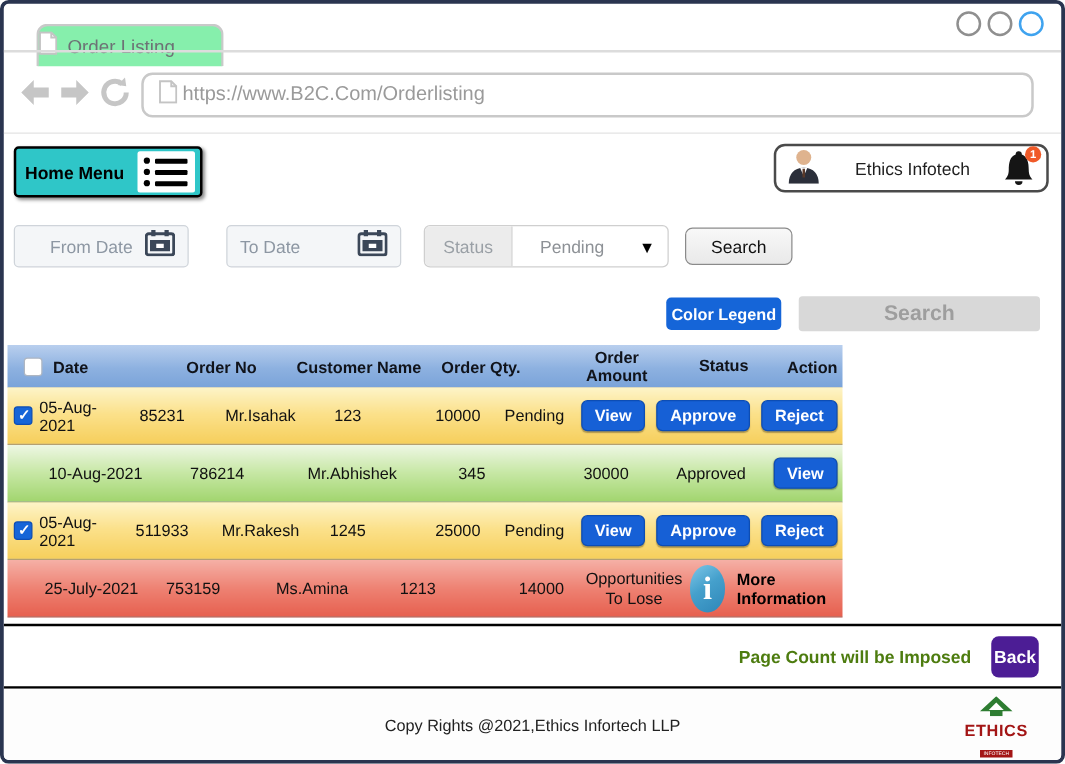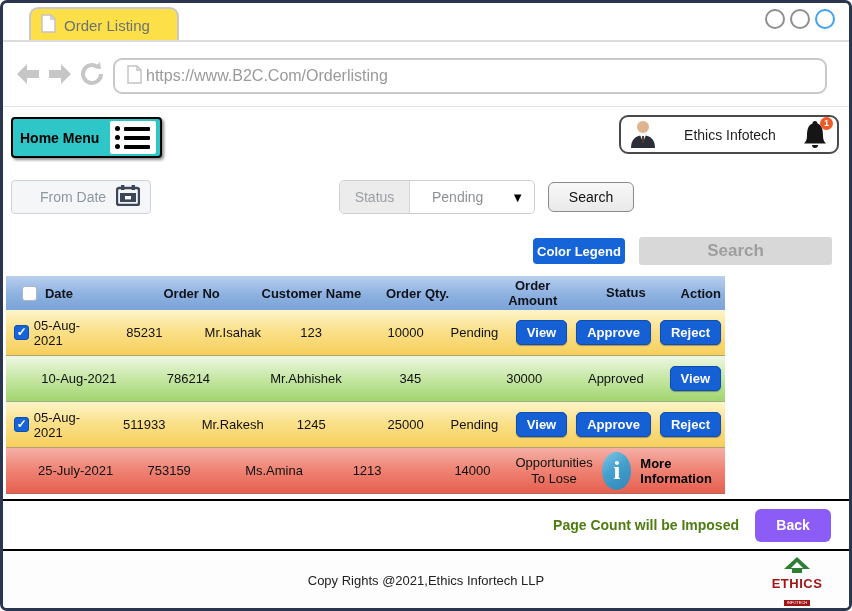--- a/index.html
+++ b/index.html
@@ -6,23 +6,23 @@
   html,body { background:#ffffff; }
   body { font-family:"Liberation Sans", sans-serif; width:852px; height:611px; }
 
   .window {
     position:relative; width:852px; height:611px; background:#ffffff;
     border:3px solid #2a3550; border-radius:7px; overflow:hidden;
   }
 
   
   .tab {
-    position:absolute; left:26px; top:4px; width:150px; height:34px;
+    position:absolute; left:26px; top:16px; width:150px; height:34px;
     border:2px solid #c9c9c9; border-bottom:none; border-radius:9px 9px 0 0;
-    background:#fde047; display:flex; align-items:center; gap:8px; padding:0 10px;
+    background:#86efac; display:flex; align-items:center; gap:8px; padding:0 0;
   }
   .tab-title { color:#6d7275; font-size:15px; }
   .tabbar-line { position:absolute; left:0; top:37px; width:100%; height:2px; background:#dcdcdc; }
   .win-circles { position:absolute; top:6px; right:14px; display:flex; gap:5px; }
   .circle { width:20px; height:20px; border-radius:50%; border:2px solid #8f8f8f; background:#fff; }
   .circle.blue { border-color:#3fa3ef; }
 
   .nav-row { position:absolute; left:0; top:52px; width:100%; height:42px; display:flex; align-items:center; }
   .nav-icons { display:flex; align-items:center; gap:6px; padding-left:12px; }
   .url-box {
@@ -85,21 +85,21 @@
     background:#1565d8; border:none; border-radius:4px; color:#fff; font-weight:bold; font-size:13px;
     font-family:"Liberation Sans",sans-serif; cursor:pointer;
   }
   .search-bar {
     position:absolute; left:636px; top:234px; width:193px; height:28px;
     background:#d8d8d8; border-radius:3px; display:flex; align-items:center; justify-content:center;
   }
   .search-bar-text { color:#9e9e9e; font-weight:bold; font-size:17px; }
 
   
-  .table { position:absolute; left:3px; top:273px; width:719px; }
+  .table { position:absolute; left:3px; top:273px; width:668px; }
   .thead {
     height:34px; display:flex; align-items:center;
     background:linear-gradient(180deg,#b9cfee 0%, #8db1e0 55%, #7aa3d9 100%);
     font-weight:bold; font-size:13px; color:#10131a;
   }
   .trow { height:46px; display:flex; align-items:center; font-size:13px; color:#111; border-bottom:1px solid rgba(90,60,10,.45); }
   .row-yellow { background:linear-gradient(180deg,#fdf4c8 0%, #fbe089 48%, #f6cf5c 100%); }
   .row-green  { background:linear-gradient(180deg,#eef7e4 0%, #c6e7a4 50%, #a2d56f 100%); border-bottom-color:rgba(60,90,20,.45); }
   .row-red    { background:linear-gradient(180deg,#f5b0a6 0%, #ee8273 50%, #e6604f 100%); border-bottom-color:rgba(120,30,20,.5); }
 
@@ -130,21 +130,21 @@
     display:flex; align-items:center; justify-content:center; cursor:pointer;
   }
   .info-label { font-weight:bold; font-size:13px; color:#000; }
 
   
   .hline1 { position:absolute; left:0; top:496px; width:100%; height:2px; background:#000; }
   .hline2 { position:absolute; left:0; top:546px; width:100%; height:2px; background:#000; }
   .pagecount-row { position:absolute; left:0; top:500px; width:100%; height:44px; display:flex; align-items:center; justify-content:flex-end; gap:16px; padding-right:18px; }
   .pagecount-text { font-weight:bold; font-size:14px; color:#4d7c0f; }
   .back-btn {
-    width:76px; height:33px; background:#8b5cf6; border:none; border-radius:6px;
+    width:38px; height:33px; background:#4c1d95; border:none; border-radius:6px;
     color:#fff; font-weight:bold; font-size:14px; font-family:"Liberation Sans",sans-serif; cursor:pointer;
   }
   .footer { position:absolute; left:0; top:548px; width:100%; height:57px; background:#fdfdfd; }
   .copyright { position:absolute; left:0; top:22px; width:100%; text-align:center; font-size:13px; color:#222; }
   .logo { position:absolute; right:24px; top:6px; width:56px; text-align:center; }
   .logo-text { color:#a31515; font-weight:bold; font-size:13px; letter-spacing:.5px; line-height:1; }
   .logo-sub { display:inline-block; background:#a31515; color:#fff; font-size:4px; padding:1px 3px; line-height:1; margin-top:1px; }
 </style>
 </head>
 <body>
@@ -240,20 +240,32 @@
     <span>
       <svg width="24" height="21" viewBox="0 0 24 21">
         <rect x="1" y="3" width="22" height="17" rx="2" fill="none" stroke="#3b4758" stroke-width="2.4"></rect>
         <rect x="5" y="0" width="3.4" height="5" fill="#3b4758"></rect>
         <rect x="15.6" y="0" width="3.4" height="5" fill="#3b4758"></rect>
         <rect x="4" y="8" width="16" height="9" fill="#3b4758"></rect>
         <rect x="9" y="11" width="6" height="3.4" fill="#ffffff"></rect>
       </svg>
     </span>
   </div>
+  <div class="date-box" style="left:178px;">
+    <span class="date-label">To Date</span>
+    <span>
+      <svg width="24" height="21" viewBox="0 0 24 21">
+        <rect x="1" y="3" width="22" height="17" rx="2" fill="none" stroke="#3b4758" stroke-width="2.4"></rect>
+        <rect x="5" y="0" width="3.4" height="5" fill="#3b4758"></rect>
+        <rect x="15.6" y="0" width="3.4" height="5" fill="#3b4758"></rect>
+        <rect x="4" y="8" width="16" height="9" fill="#3b4758"></rect>
+        <rect x="9" y="11" width="6" height="3.4" fill="#ffffff"></rect>
+      </svg>
+    </span>
+  </div>
 
   <div class="status-box">
     <span class="status-label-seg">Status</span>
     <span class="status-value-seg">
       <span class="status-value">Pending</span>
       <span class="dd-arrow">▼</span>
     </span>
   </div>
 
   <button class="search-btn">Search</button>

